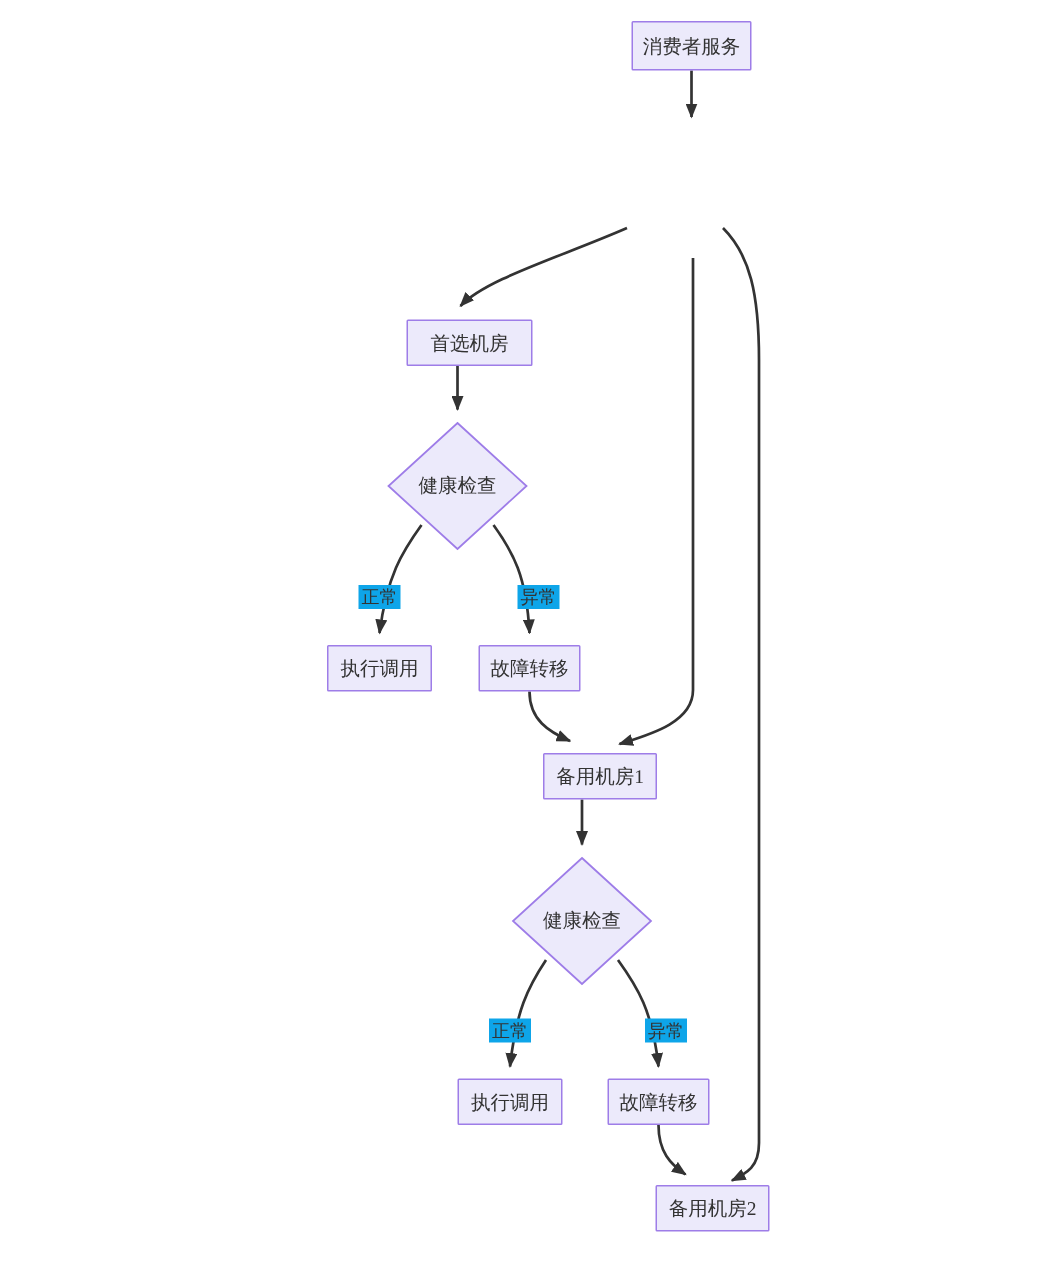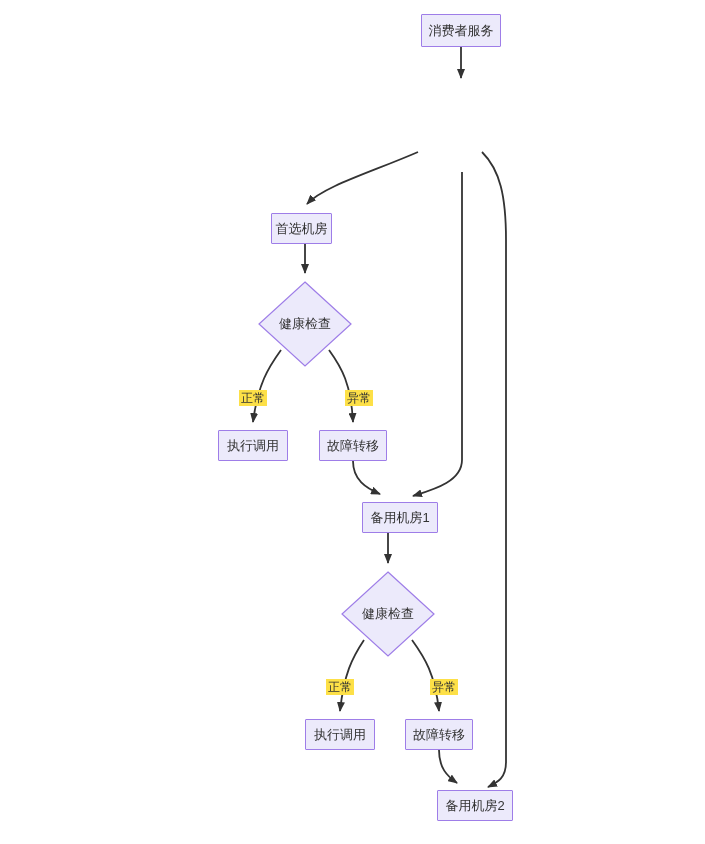--- a/index.html
+++ b/index.html
@@ -9,20 +9,21 @@
   }
   body {
     font-family: "Liberation Sans", "DejaVu Sans", sans-serif;
   }
   #diagram-canvas {
     position: relative;
     width: 705px;
     height: 844px;
     background: #ffffff;
     overflow: hidden;
+    font-family: Liberation Serif, serif;
   }
   #edge-layer {
     position: absolute;
     left: 0;
     top: 0;
     width: 705px;
     height: 844px;
   }
   .node {
     position: absolute;
@@ -62,21 +63,21 @@
     align-items: center;
     justify-content: center;
     color: #333333;
     font-size: 13px;
     white-space: nowrap;
     user-select: none;
   }
   .edge-label {
     position: absolute;
     box-sizing: border-box;
-    background: #fde047;
+    background: #0ea5e9;
     color: #333333;
     font-size: 12px;
     line-height: 1;
     padding: 2px 2px;
     white-space: nowrap;
     transform: translate(-50%, -50%);
     user-select: none;
   }
 </style>
 </head>
@@ -113,21 +114,21 @@
 
     <path d="M 412,640 C 425,658 435,674 439,711" fill="none" stroke="#333333" stroke-width="1.8" marker-end="url(#arrowhead)"></path>
 
     <path d="M 439,750 C 439,768 447,776 457,783" fill="none" stroke="#333333" stroke-width="1.8" marker-end="url(#arrowhead)"></path>
   </svg>
 
   <div class="node node-rect" style="left:421px; top:14px; width:80px; height:33px;">
     <span>消费者服务</span>
   </div>
 
-  <div class="node node-rect" style="left:271px; top:213px; width:61px; height:31px;text-align:right;">
+  <div class="node node-rect" style="left:271px; top:213px; width:84px; height:31px;text-align:right;">
     <span>首选机房</span>
   </div>
 
   <div class="node node-rect" style="left:218px; top:430px; width:70px; height:31px;">
     <span>执行调用</span>
   </div>
 
   <div class="node node-rect" style="left:319px; top:430px; width:68px; height:31px;">
     <span>故障转移</span>
   </div>

